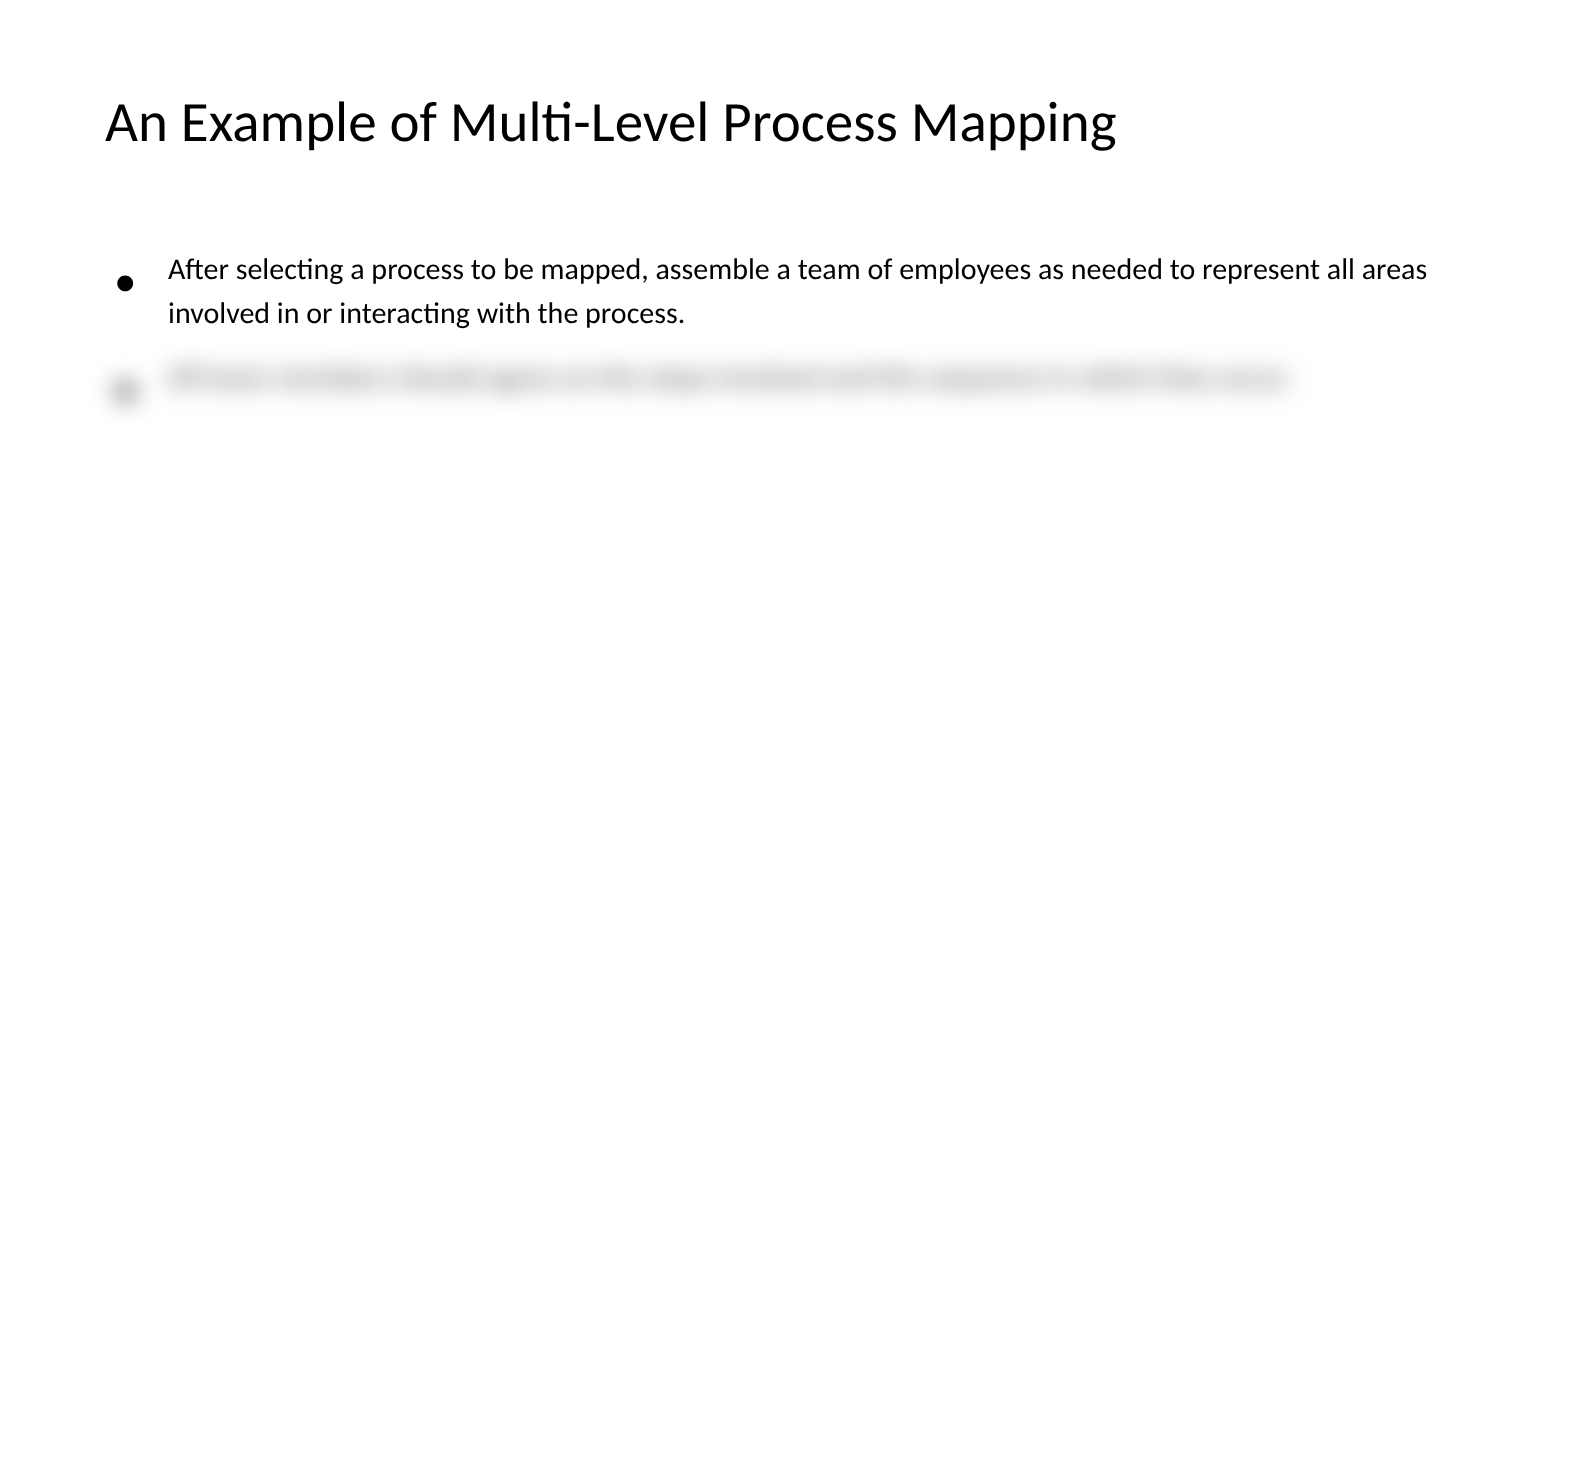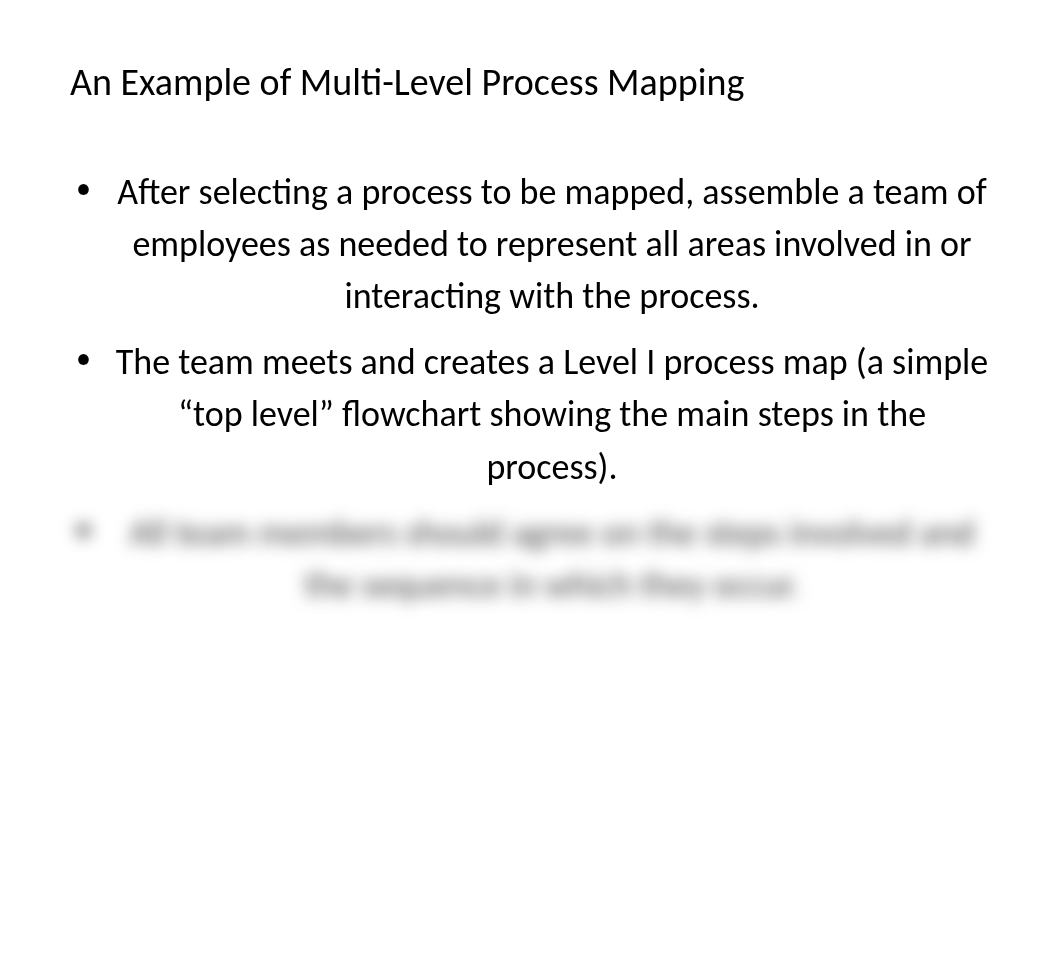--- a/index.html
+++ b/index.html
@@ -21,24 +21,23 @@
       margin-bottom: 60px;
       line-height: 1.2;
     }
     .bullet-list {
       list-style: none;
       padding-left: 0;
     }
     .bullet-item {
       position: relative;
       padding-left: 42px;
-      font-size: 36px;
+      font-size: 20px;
       line-height: 1.45;
       margin-bottom: 14px;
-      text-align: center;
     }
     .bullet-item::before {
       content: '•';
       position: absolute;
       left: 6px;
       top: 0;
       font-size: 30px;
       color: #000000;
     }
     .bullet-item.blurred {
@@ -50,15 +49,14 @@
       filter: blur(2px);
     }
   </style>
 </head>
 <body>
 
 <h1 class="title">An Example of Multi-Level Process Mapping</h1>
 
 <ul class="bullet-list">
   <li class="bullet-item">After selecting a process to be mapped, assemble a team of employees as needed to represent all areas involved in or interacting with the process.</li>
-  <li class="bullet-item">The team meets and creates a Level I process map (a simple “top level” flowchart showing the main steps in the process).</li>
   <li class="bullet-item blurred">All team members should agree on the steps involved and the sequence in which they occur.</li>
 </ul>
 
 </body></html>

